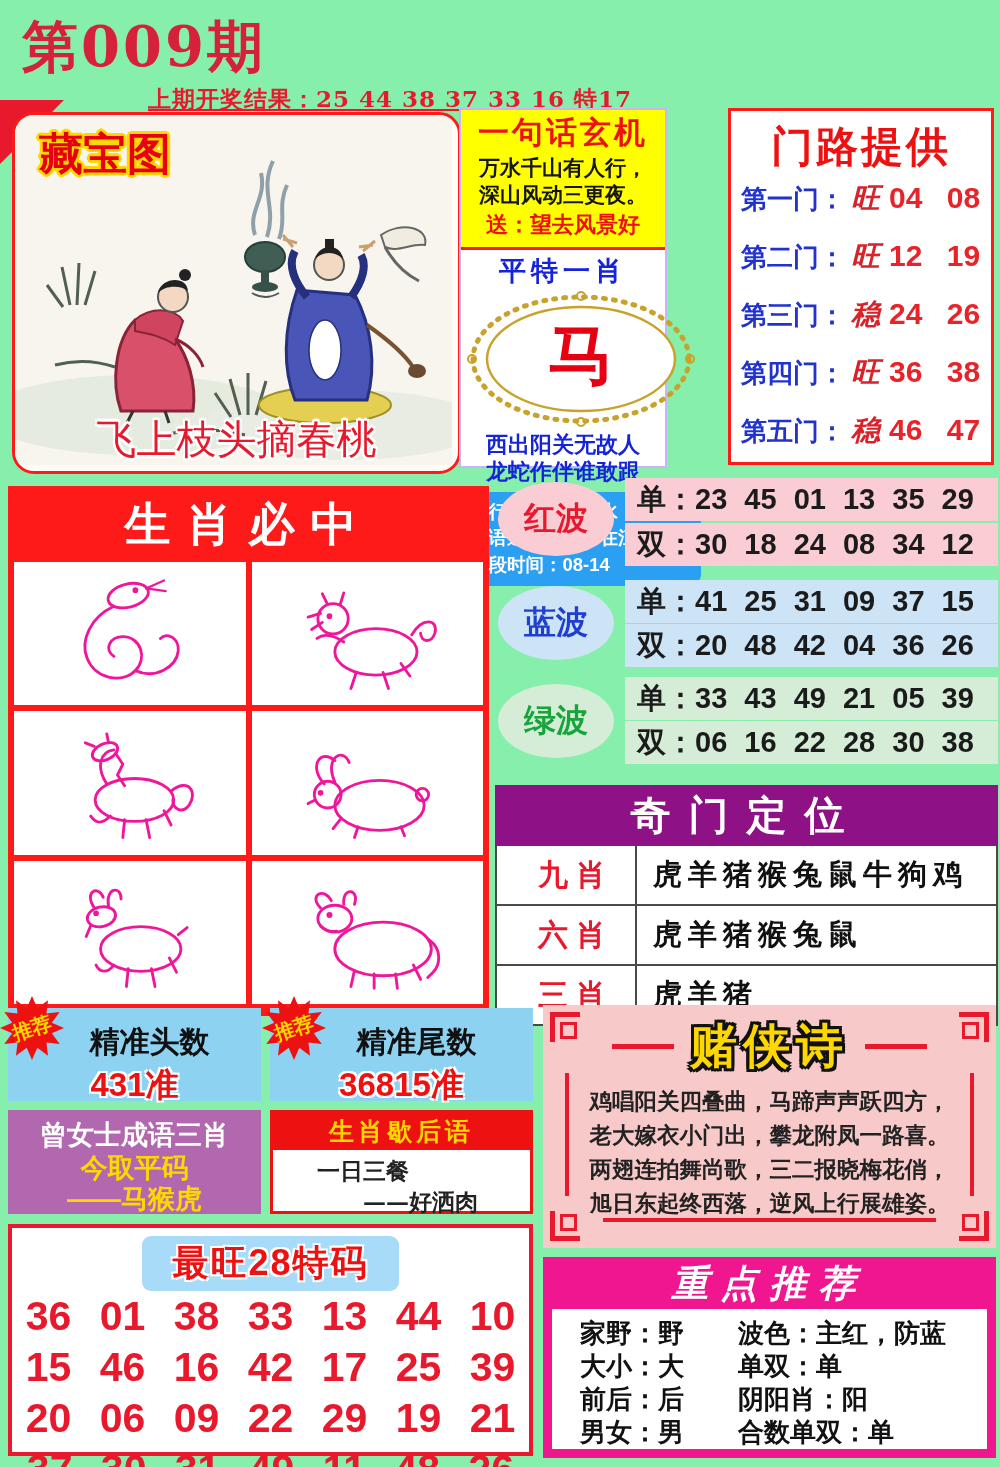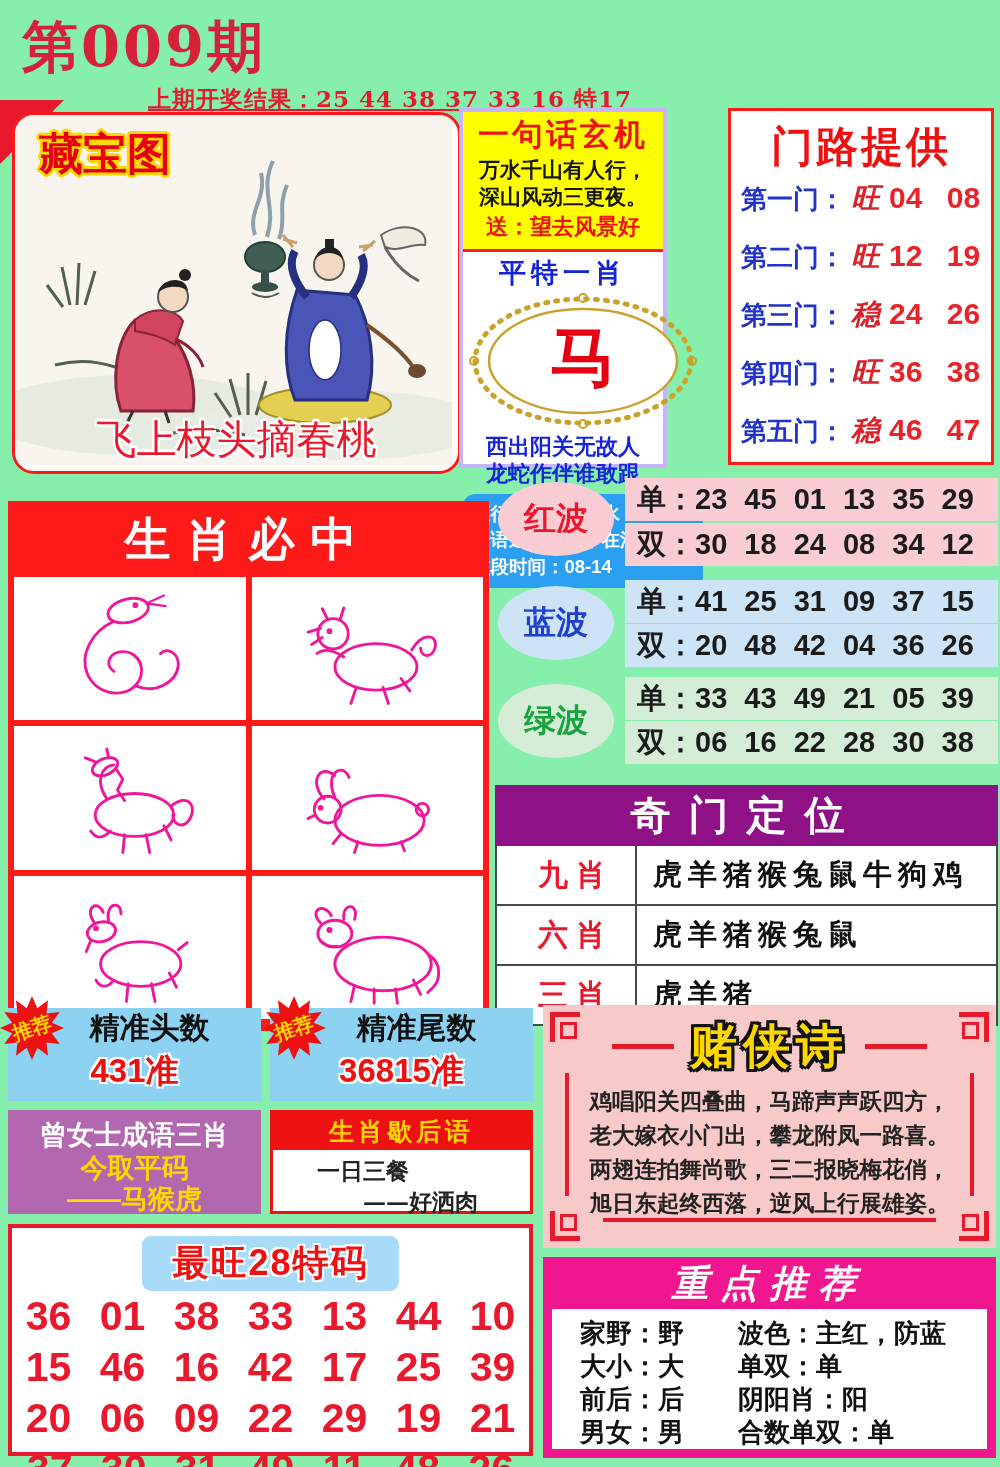--- a/index.html
+++ b/index.html
@@ -19,21 +19,21 @@
             border:3px solid #ff1a1a;border-radius:22px;overflow:hidden;}
   .treasure-title{position:absolute;left:24px;top:10px;font-size:44px;font-weight:bold;color:#e60012;z-index:3;
        text-shadow:-2px -2px 0 #ffd700,2px -2px 0 #ffd700,-2px 2px 0 #ffd700,2px 2px 0 #ffd700,0 -3px 0 #ffd700,0 3px 0 #ffd700,-3px 0 0 #ffd700,3px 0 0 #ffd700;}
   .treasure-caption{position:absolute;left:0;right:0;bottom:4px;text-align:center;z-index:3;
        font-size:40px;font-weight:normal;color:#e8192c;
        text-shadow:-2px -2px 0 #fff,2px -2px 0 #fff,-2px 2px 0 #fff,2px 2px 0 #fff,0 3px 0 #fff,0 -3px 0 #fff;}
   .treasure svg{position:absolute;left:0;top:0;}
 
   
   .mid-col{position:absolute;left:459px;top:108px;width:208px;height:360px;background:#fff;
-           border:4px solid #c4b5fd;box-sizing:border-box;}
+           border:2px solid #c4b5fd;box-sizing:border-box;}
   .mystery{background:#ffff00;border-bottom:3px solid #ff1a1a;text-align:center;padding:2px 0 7px;}
   .mystery-title{font-size:31px;font-weight:bold;color:#ee1111;letter-spacing:3px;}
   .mystery-line{font-size:21px;font-weight:bold;color:#151515;line-height:1.3;}
   .mystery-gift{font-size:22px;font-weight:bold;color:#ee1111;margin-top:1px;}
   .pingte-title{text-align:center;font-size:27px;font-weight:bold;color:#1524d8;letter-spacing:5px;margin-top:3px;}
   .oval-wrap{position:relative;width:240px;height:142px;margin:0 auto;}
   .oval-wrap .animal{position:absolute;left:0;top:6px;width:100%;text-align:center;font-size:66px;
        font-weight:bold;color:#e60012;font-family:"DejaVu Serif",serif;line-height:120px;}
   .pingte-verse{text-align:center;font-size:22px;font-weight:bold;color:#1524d8;line-height:1.25;}
   .wuxing-box{width:222px;margin:6px auto 0;background:#2b9ff2;border-radius:12px;padding:7px 9px;
@@ -44,21 +44,21 @@
          border:3px solid #ff1a1a;box-sizing:border-box;}
   .menlu-title{text-align:center;font-size:42px;font-weight:bold;color:#ee1111;margin-top:8px;
                letter-spacing:3px;font-family:"DejaVu Serif",serif;}
   .menlu-row{display:flex;align-items:baseline;padding-left:10px;height:58px;}
   .menlu-label{font-size:26px;font-weight:bold;color:#2233cc;}
   .menlu-grade{font-size:29px;font-weight:bold;color:#d8232a;font-family:"DejaVu Serif",serif;
                font-style:italic;margin:0 9px 0 6px;}
   .menlu-nums{font-size:30px;font-weight:bold;color:#e8232a;word-spacing:16px;}
 
   
-  .zodiac{position:absolute;left:8px;top:501px;width:481px;height:530px;background:#ff1a1a;}
+  .zodiac{position:absolute;left:8px;top:486px;width:481px;height:530px;background:#ff1a1a;}
   .zodiac-header{height:76px;line-height:76px;text-align:center;color:#fff;font-size:46px;font-weight:bold;
                  letter-spacing:16px;font-family:"DejaVu Serif",serif;}
   .zodiac-grid{display:grid;grid-template-columns:1fr 1fr;grid-template-rows:1fr 1fr 1fr;
                gap:6px;padding:0 6px 6px;height:448px;box-sizing:border-box;}
   .zodiac-cell{background:#fff;display:flex;align-items:center;justify-content:center;}
   .zodiac-cell svg{stroke:#f0169b;fill:none;stroke-width:3.2;stroke-linecap:round;stroke-linejoin:round;}
 
   
   .wave-oval{position:absolute;left:498px;width:116px;height:74px;border-radius:50%;
              display:flex;align-items:center;justify-content:center;font-size:32px;font-weight:bold;}
@@ -73,21 +73,21 @@
   .qimen-row{display:flex;height:58px;border-top:2px solid #4a4a4a;background:#fff;padding-left:20px;}
   .qimen-row:first-child{border-top:none;}
   .qimen-label{width:118px;border-right:2px solid #4a4a4a;display:flex;align-items:center;justify-content:center;
                color:#e8192c;font-size:30px;font-weight:bold;letter-spacing:8px;}
   .qimen-value{flex:1;display:flex;align-items:center;padding-left:16px;color:#111;
                font-size:29px;font-weight:bold;letter-spacing:6px;}
 
   
   .jz-box{position:absolute;top:1008px;height:93px;background:#8ed2f2;text-align:center;}
   .jz-head{left:8px;width:253px;} .jz-tail{left:270px;width:263px;}
-  .jz-title{font-size:30px;font-weight:bold;color:#111;margin-top:0;padding-left:30px;}
+  .jz-title{font-size:30px;font-weight:bold;color:#111;margin-top:14px;padding-left:30px;}
   .jz-value{font-size:33px;font-weight:bold;color:#ee1111;
       text-shadow:-2px -2px 0 #fff,2px -2px 0 #fff,-2px 2px 0 #fff,2px 2px 0 #fff;}
   .badge{position:absolute;left:-8px;top:-12px;width:64px;height:64px;background:#ee1111;
      clip-path:polygon(100% 50%,80.9% 58.3%,93.3% 75%,72.6% 72.6%,75% 93.3%,58.3% 80.9%,50% 100%,41.7% 80.9%,25% 93.3%,27.4% 72.6%,6.7% 75%,19.1% 58.3%,0% 50%,19.1% 41.7%,6.7% 25%,27.4% 27.4%,25% 6.7%,41.7% 19.1%,50% 0%,58.3% 19.1%,75% 6.7%,72.6% 27.4%,93.3% 25%,80.9% 41.7%);
      display:flex;align-items:center;justify-content:center;}
   .badge span{color:#ffd700;font-size:20px;font-weight:bold;transform:rotate(-18deg);font-family:"DejaVu Serif",serif;}
 
   
   .zeng{position:absolute;left:8px;top:1110px;width:253px;height:104px;background:#b168ae;text-align:center;}
   .zeng-l1{color:#fff;font-size:27px;font-weight:bold;margin-top:7px;}

